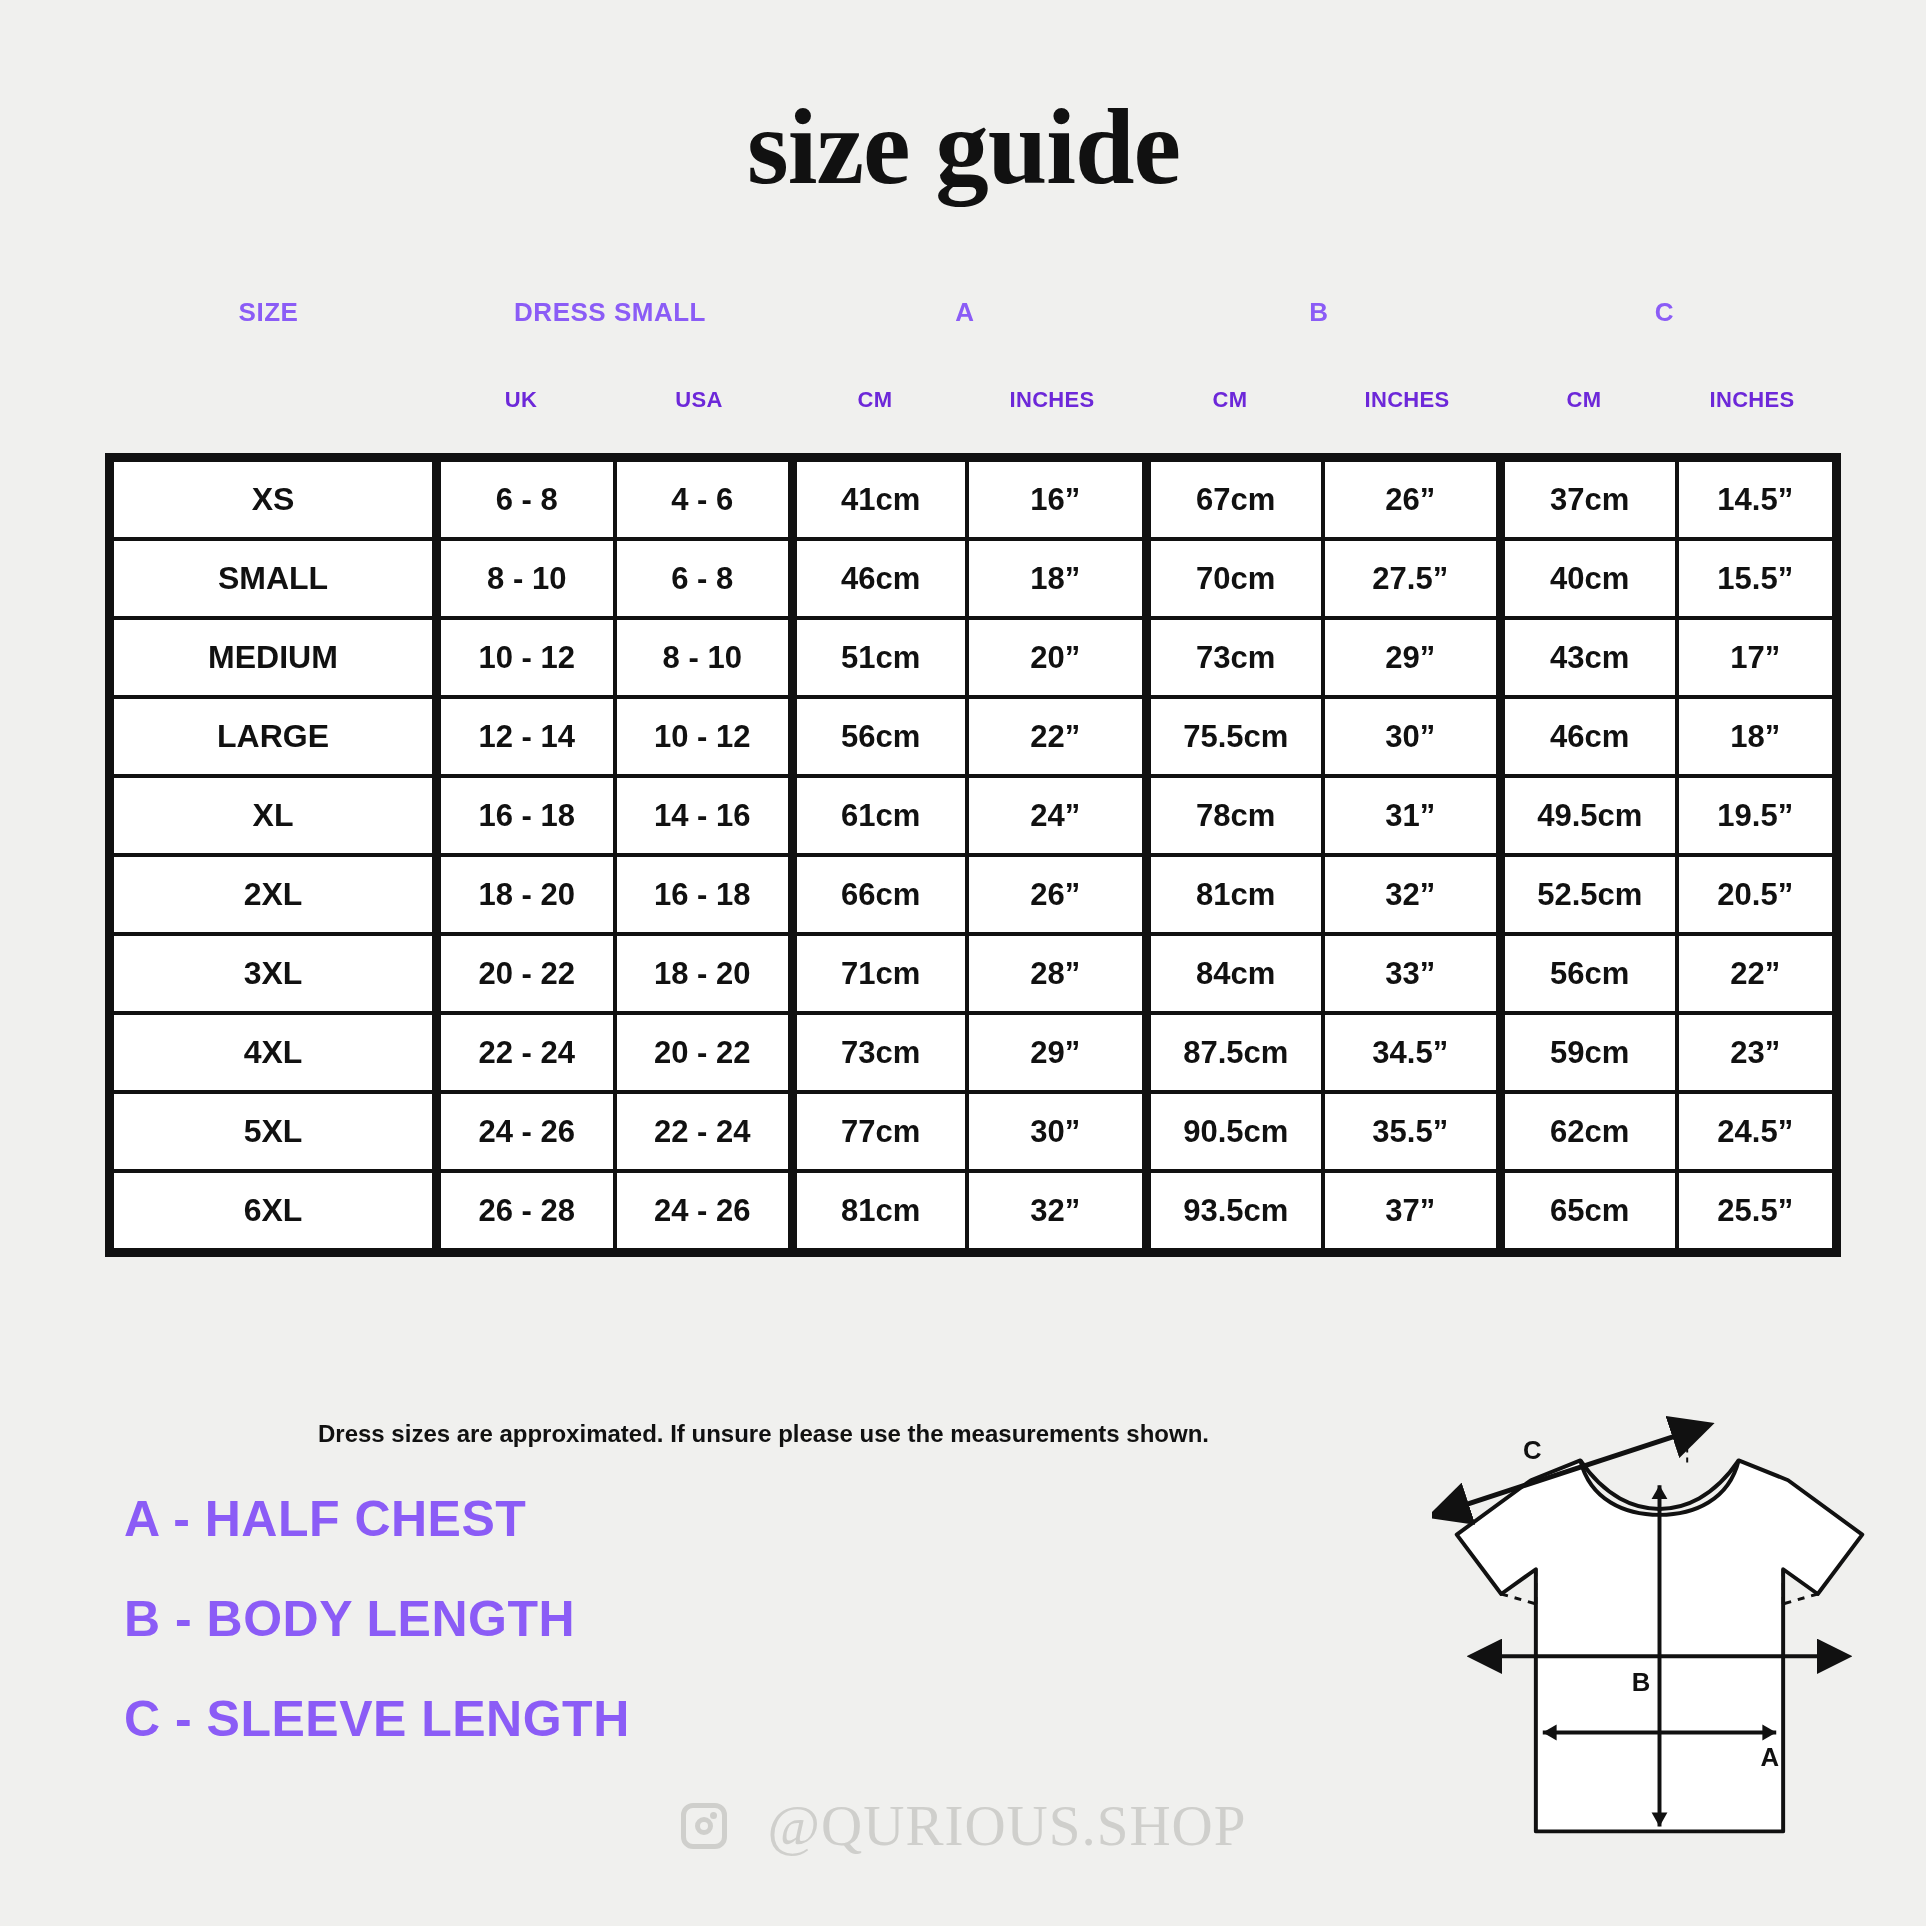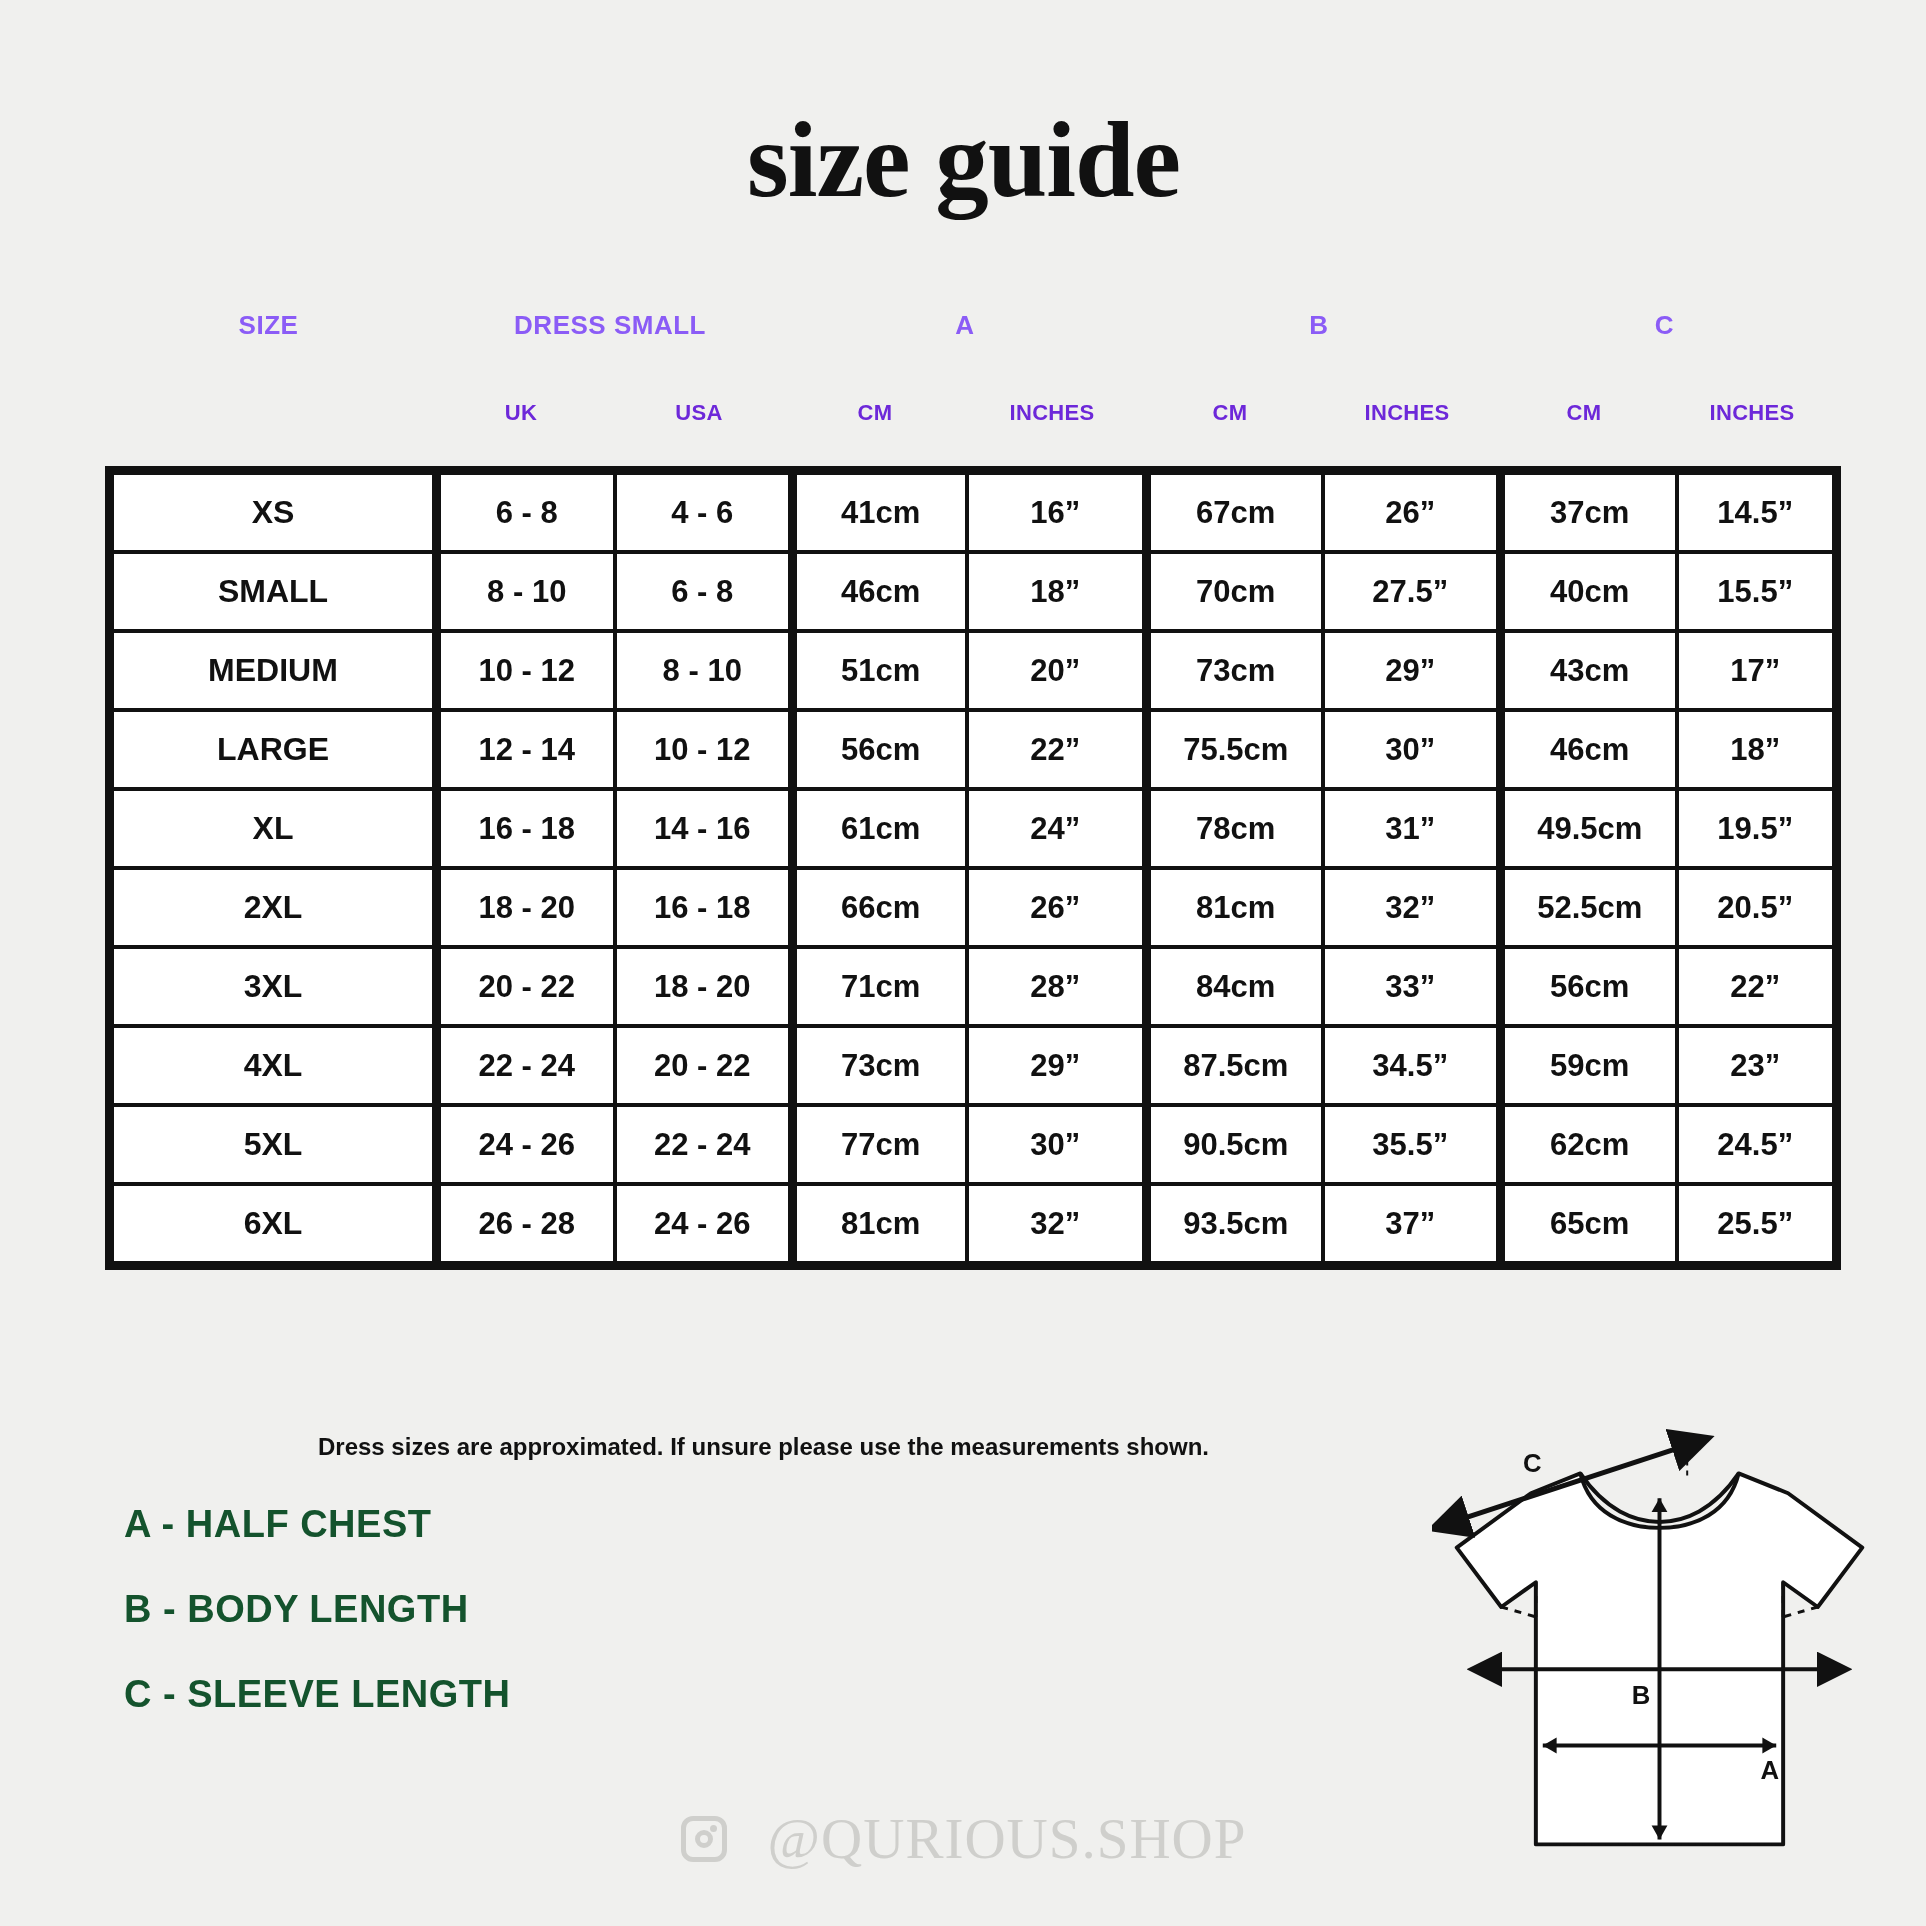--- a/index.html
+++ b/index.html
@@ -20,21 +20,21 @@
     width: 1927px;
     height: 1927px;
     box-sizing: border-box;
   }
   .title {
     text-align: center;
     font-family: "Liberation Serif", serif;
     font-weight: 700;
     font-size: 107px;
     letter-spacing: -1px;
-    margin: 13px;
+    margin: 0;
     padding-top: 91px;
     line-height: 1.05;
     color: #111;
   }
 
   
   .table-wrap {
     position: absolute;
     left: 105px;
     top: 297px;
@@ -121,25 +121,25 @@
     color: #111;
   }
 
   
   .legend {
     position: absolute;
     left: 124px;
     top: 1490px;
   }
   .legend div {
-    font-size: 38px;
+    font-size: 50px;
     font-weight: bold;
     letter-spacing: 0.5px;
     margin-bottom: 42px;
-    color: #14532d;
+    color: #8b5cf6;
   }
 
   
   .shirt {
     position: absolute;
     right: 40px;
     top: 1406px;
     width: 455px;
     height: 465px;
   }

